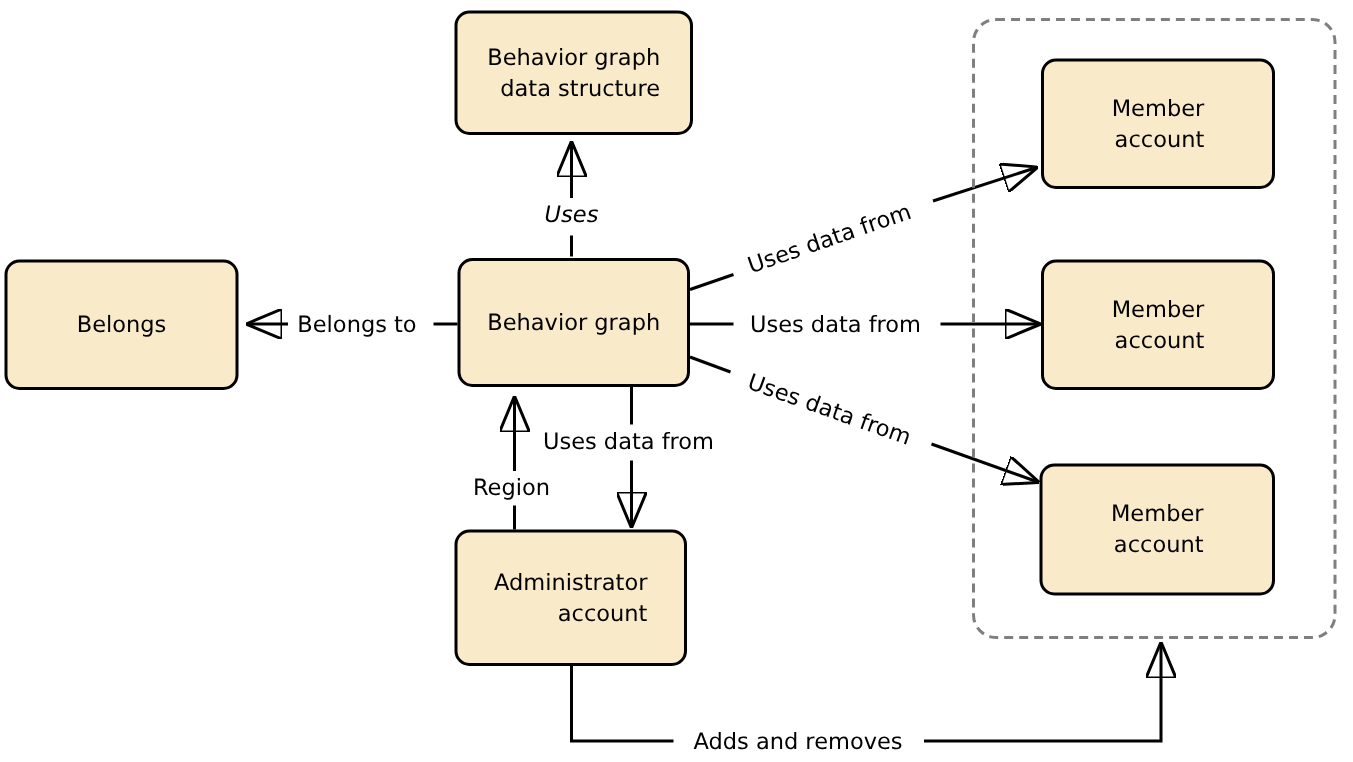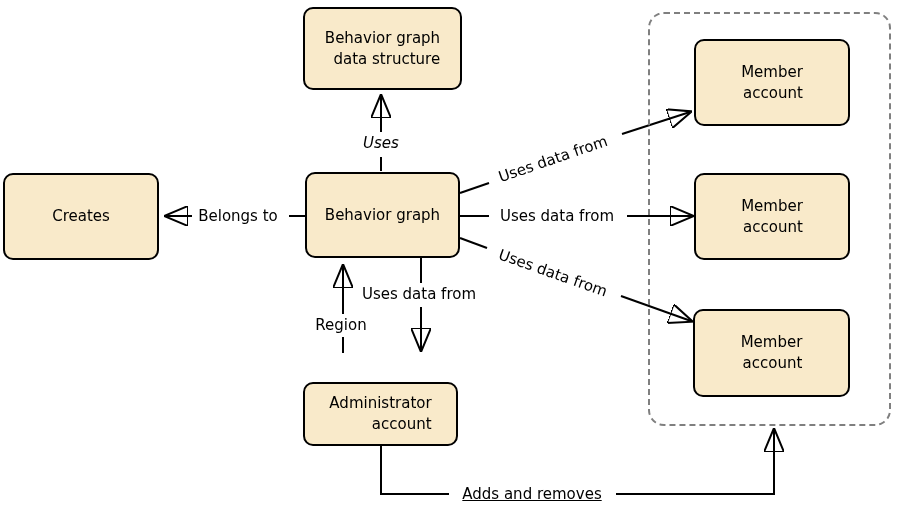--- a/index.html
+++ b/index.html
@@ -109,25 +109,25 @@
       <path d="M381 442 V494 H449"></path>
       <path d="M616 494 H774 V430" marker-end="url(#ah)"></path>
     </g>
   </svg>
 
   <div class="group-container" style="left:648px; top:12px; width:243px; height:414px;"></div>
 
   <div class="node" style="left:303px; top:7px; width:159px; height:83px;">Behavior graph
 data structure</div>
 
-  <div class="node" style="left:3px; top:173px; width:156px; height:87px;">Creates</div>
+  <div class="node" style="left:3px; top:173px; width:156px; height:87px;">Belongs</div>
 
   <div class="node" style="left:305px; top:172px; width:155px; height:86px;">Behavior graph</div>
 
-  <div class="node" style="left:303px; top:353px; width:155px; height:64px;margin-top:29px;">Administrator
+  <div class="node" style="left:303px; top:353px; width:155px; height:91px;">Administrator
 account</div>
 
   <div class="node" style="left:694px; top:39px; width:156px; height:87px;">Member
 account</div>
 
   <div class="node" style="left:694px; top:173px; width:156px; height:87px;">Member
 account</div>
 
   <div class="node" style="left:693px; top:309px; width:157px; height:88px;">Member
 account</div>
@@ -139,15 +139,15 @@
   <div class="edge-label" style="left:553px; top:159px; --r:-19deg;">Uses data from</div>
 
   <div class="edge-label" style="left:557px; top:216px;">Uses data from</div>
 
   <div class="edge-label" style="left:553px; top:273px; --r:19.5deg;">Uses data from</div>
 
   <div class="edge-label" style="left:341px; top:325px;">Region</div>
 
   <div class="edge-label" style="left:419px; top:294px;">Uses data from</div>
 
-  <div class="edge-label" style="left:532px; top:494px;text-decoration:underline;">Adds and removes</div>
+  <div class="edge-label" style="left:532px; top:494px;">Adds and removes</div>
 
 </div>
 
 </body></html>

